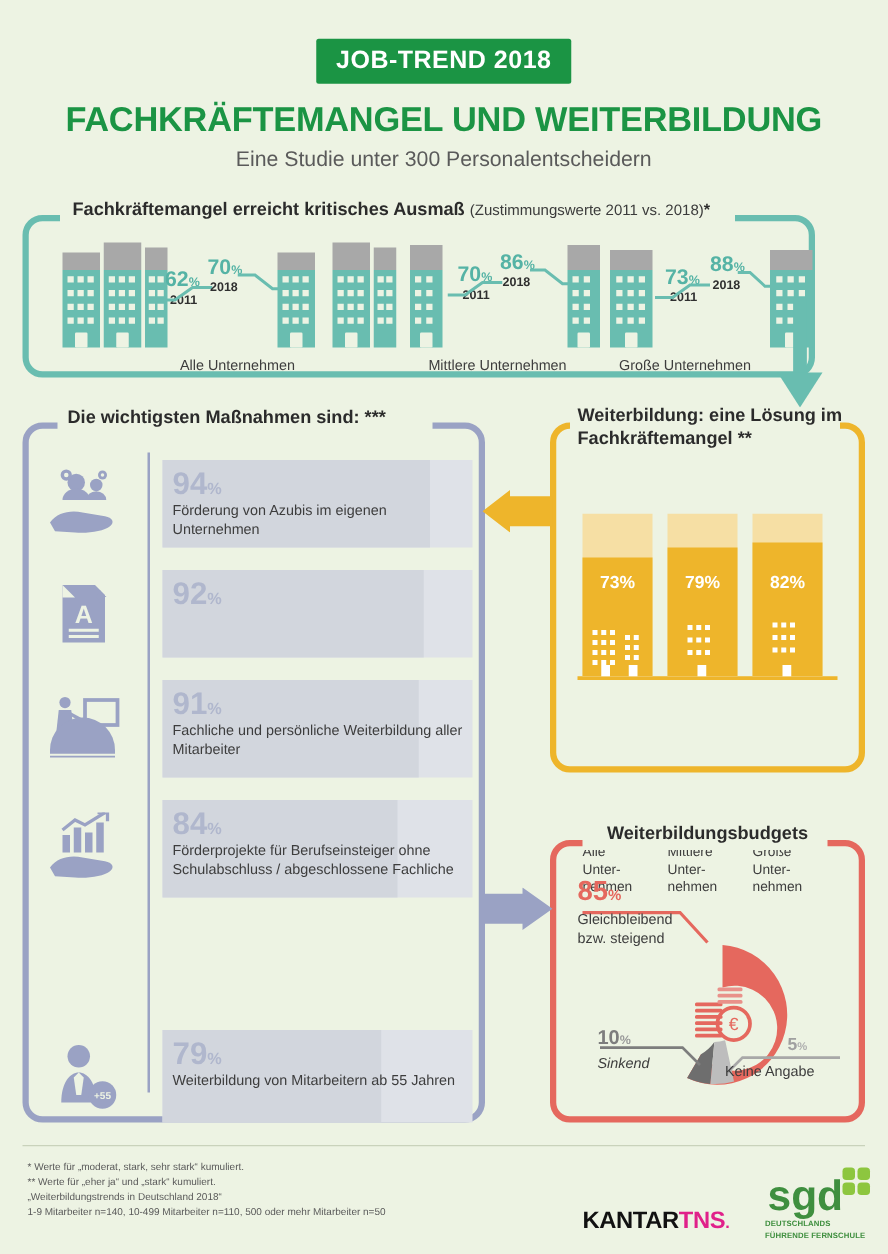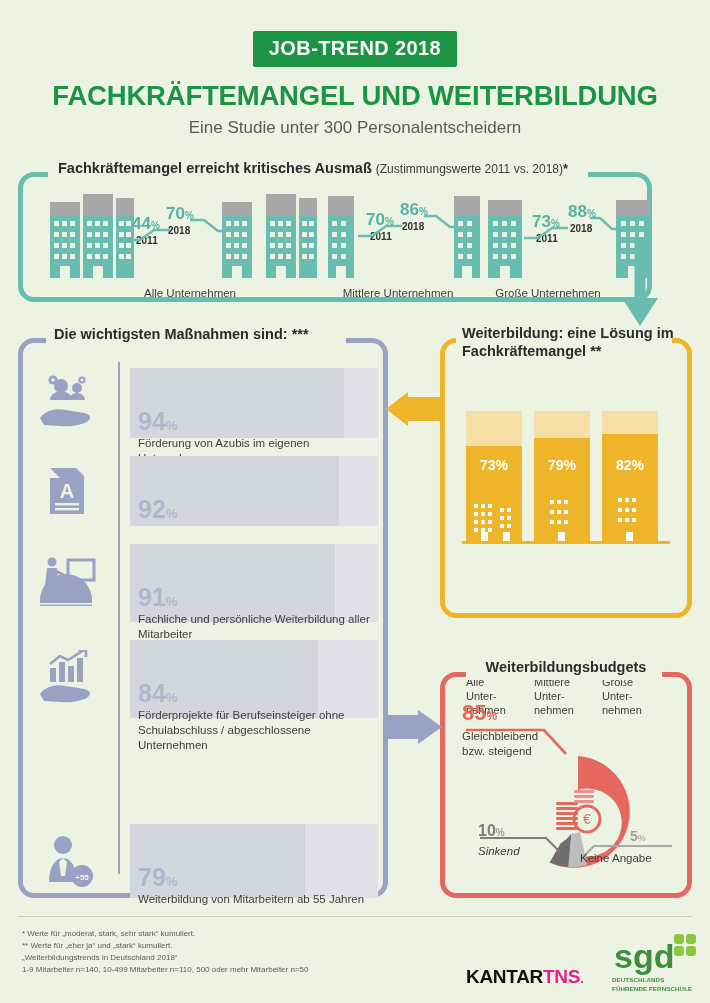--- a/index.html
+++ b/index.html
@@ -82,21 +82,21 @@
     position:absolute;left:36px;top:-12px;white-space:nowrap;
     font-size:14.5px;font-weight:bold;color:#2b2b2b;
   }
   .vrule{position:absolute;left:100px;top:24px;width:2px;height:512px;background:#9aa2c4;}
 
   .mrow{position:absolute;left:8px;width:360px;}
   .mrow .ico{position:absolute;left:10px;top:50%;transform:translateY(-50%);width:62px;height:58px;}
   .mbar{position:absolute;left:104px;top:0;height:100%;background:#dfe2e8;}
   .mbarfill{position:absolute;left:0;top:0;height:100%;background:#d2d6dd;}
   .mtxt{position:absolute;left:112px;top:0;right:8px;height:100%;}
-  .mnum{font-size:25px;font-weight:bold;color:#b0b7cd;line-height:1.05;padding-top:6px;margin-top:34px;}
+  .mnum{font-size:25px;font-weight:bold;color:#b0b7cd;line-height:1.05;padding-top:6px;}
   .mnum .sm{font-size:13px;}
   .mdesc{font-size:11.5px;color:#3d3d3d;line-height:1.28;padding-top:2px;}
 
   
   .sec3{position:absolute;left:440px;top:338px;width:252px;height:280px;}
   .sec3 .frame{position:absolute;inset:0;border:5px solid #eeb52b;border-radius:16px;}
   .sec3 .frame-gap{position:absolute;left:16px;top:-12px;height:20px;width:216px;background:#edf3e3;}
   .sec3 .sec-title{
     position:absolute;left:22px;top:-13px;width:218px;
     font-size:14.5px;font-weight:bold;color:#2b2b2b;line-height:1.22;
@@ -221,21 +221,21 @@
                 <span class="win" style="left:10px;top:16px;"></span>
               <span class="win" style="left:3px;top:27px;"></span>
                 <span class="win" style="left:10px;top:27px;"></span>
               <span class="win" style="left:3px;top:38px;"></span>
                 <span class="win" style="left:10px;top:38px;"></span>
             </div>
           </div>
         </div>
 
         <div class="pct" style="left:92px;top:14px;">
-          <span class="n">44</span><span class="s">%</span>
+          <span class="n">62</span><span class="s">%</span>
         </div>
         <div class="yr" style="left:96px;top:35px;">2011</div>
         <svg style="position:absolute;left:84px;top:28px;" width="46" height="14">
           <path d="M0,12 L16,12 L30,2 L46,2" stroke="#69bdb0" stroke-width="2.4" fill="none"></path>
         </svg>
 
         <div class="pct" style="left:126px;top:4px;">
           <span class="n">70</span><span class="s">%</span>
         </div>
         <div class="yr" style="left:128px;top:25px;">2018</div>
@@ -497,21 +497,21 @@
         <rect x="14" y="18" width="6" height="14" fill="#9aa2c4"></rect>
         <rect x="23" y="12" width="6" height="20" fill="#9aa2c4"></rect>
         <rect x="32" y="16" width="6" height="16" fill="#9aa2c4"></rect>
         <rect x="41" y="8" width="6" height="24" fill="#9aa2c4"></rect>
         <path d="M14,14 L24,6 L32,10 L48,0" stroke="#9aa2c4" stroke-width="2.6" fill="none"></path>
         <path d="M42,0 L50,0 L50,7" stroke="#9aa2c4" stroke-width="2.6" fill="none"></path>
         <path d="M4,44 C10,36 20,34 30,36 L48,39 C54,40 56,44 52,47 C47,51 34,53 24,52 L8,51 Z" fill="#9aa2c4"></path>
       </svg>
       <div class="mtxt">
         <div class="mnum"><span>84</span><span class="sm">%</span></div>
-        <div class="mdesc">Förderprojekte für Berufseinsteiger ohne Schulabschluss / abgeschlossene Unternehmen</div>
+        <div class="mdesc">Förderprojekte für Berufseinsteiger ohne Schulabschluss / abgeschlossene Fachliche</div>
       </div>
     </div>
 
 
     <div class="mrow" style="top:486px;height:74px;">
       <div class="mbar" style="width:248px;">
         <div class="mbarfill" style="width:175px;"></div>
       </div>
       <svg class="ico" viewBox="0 0 62 58">
         <circle cx="27" cy="13" r="9" fill="#9aa2c4"></circle>

